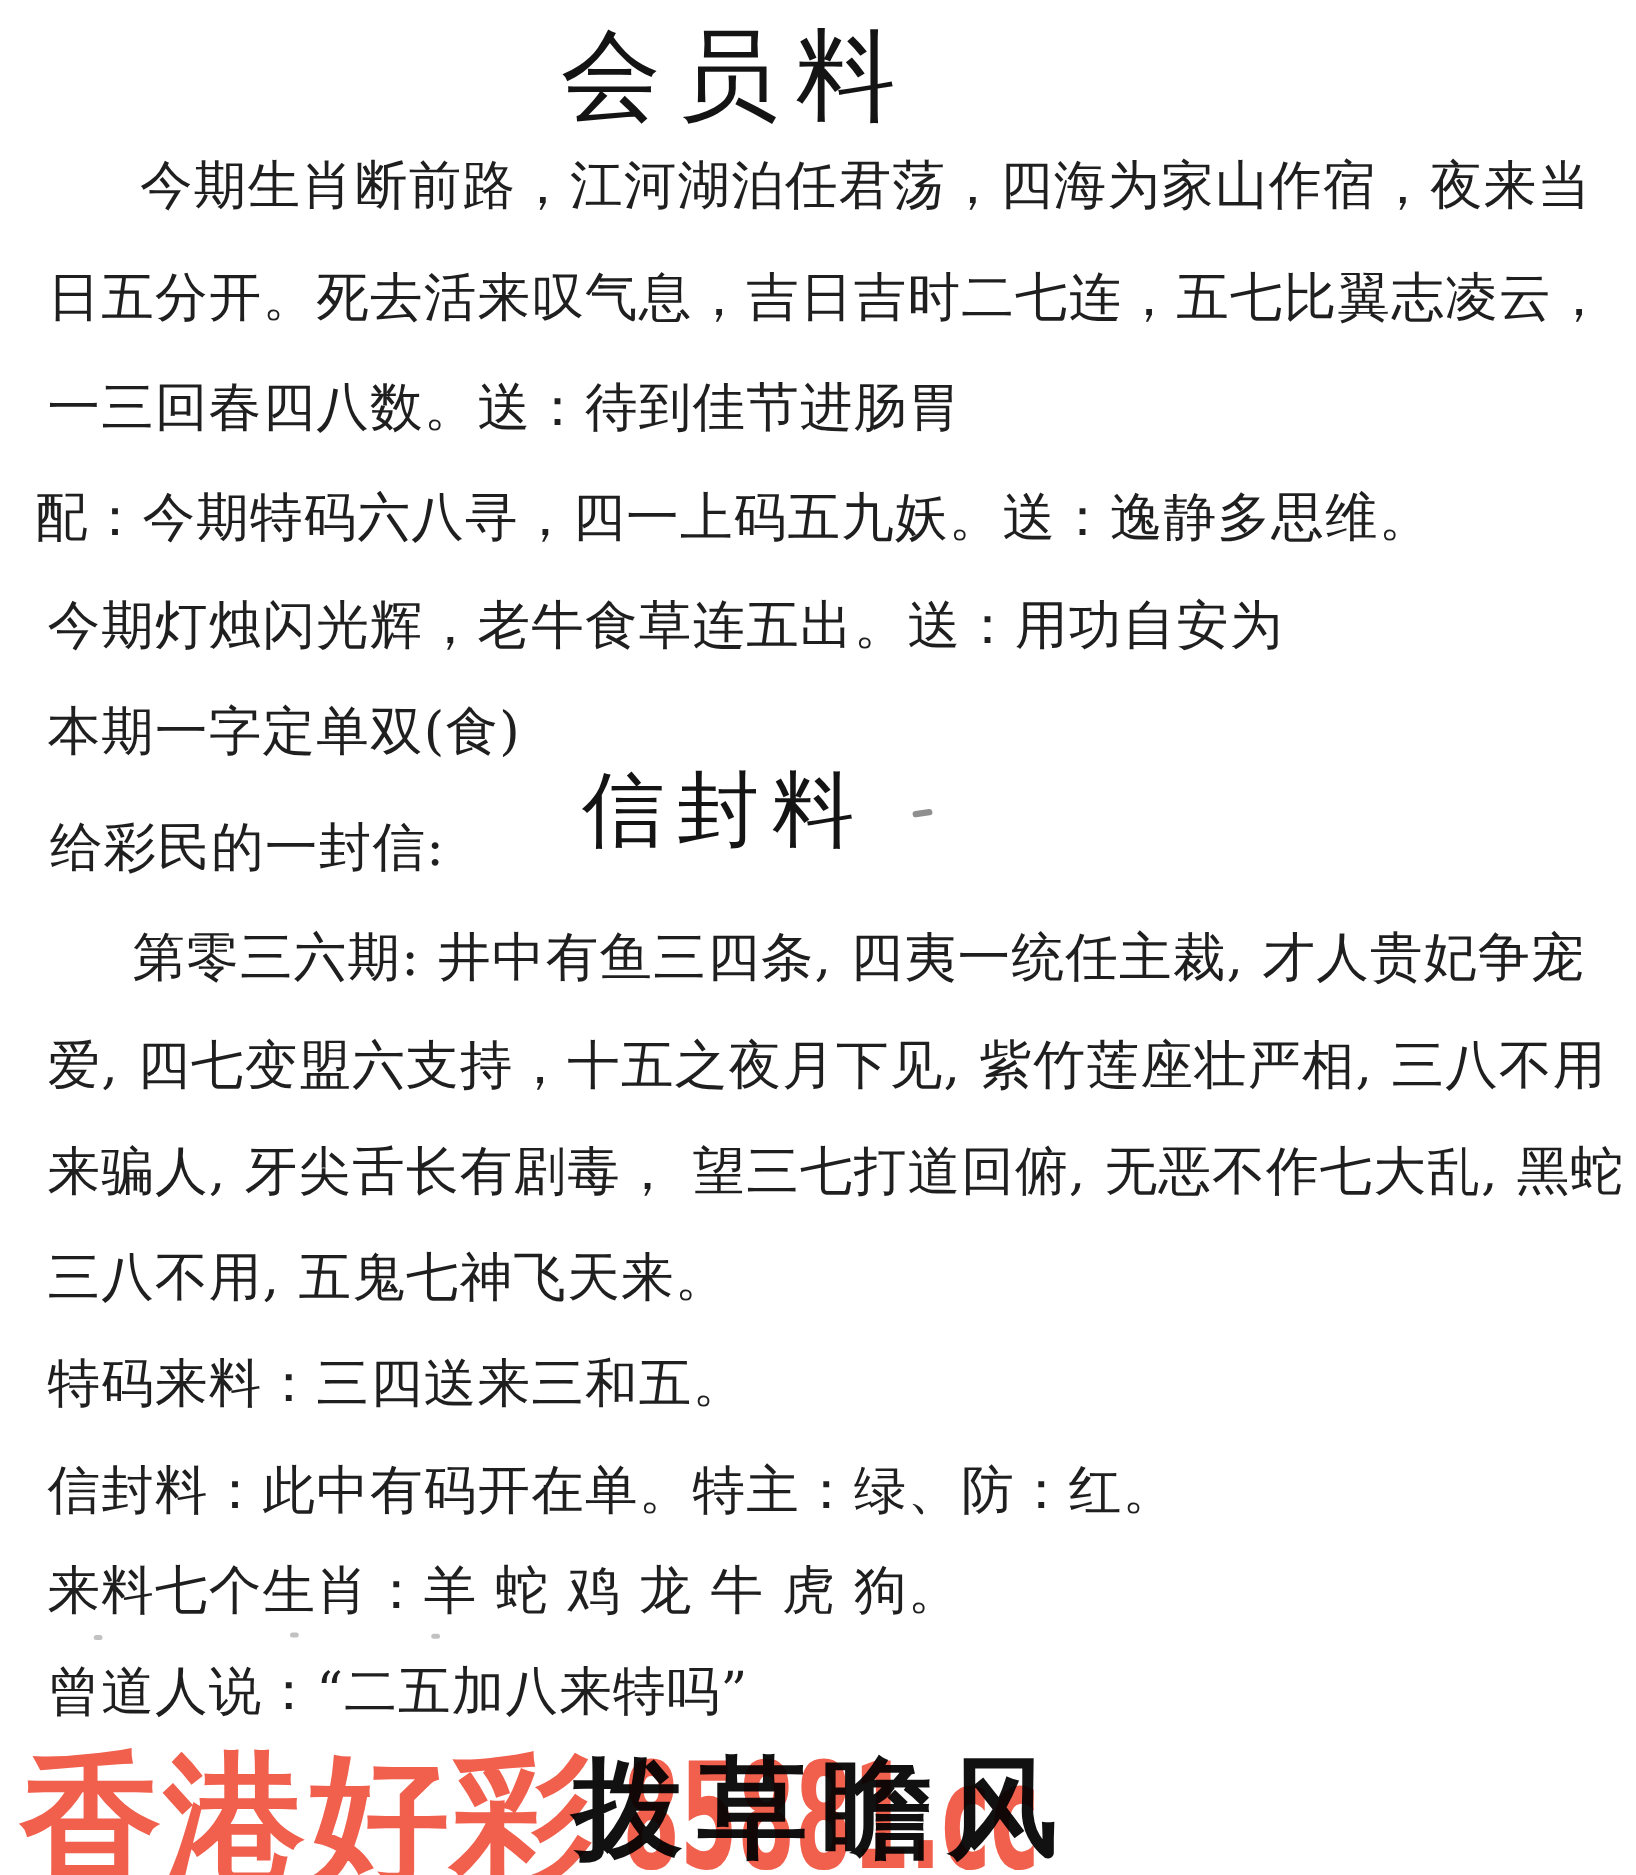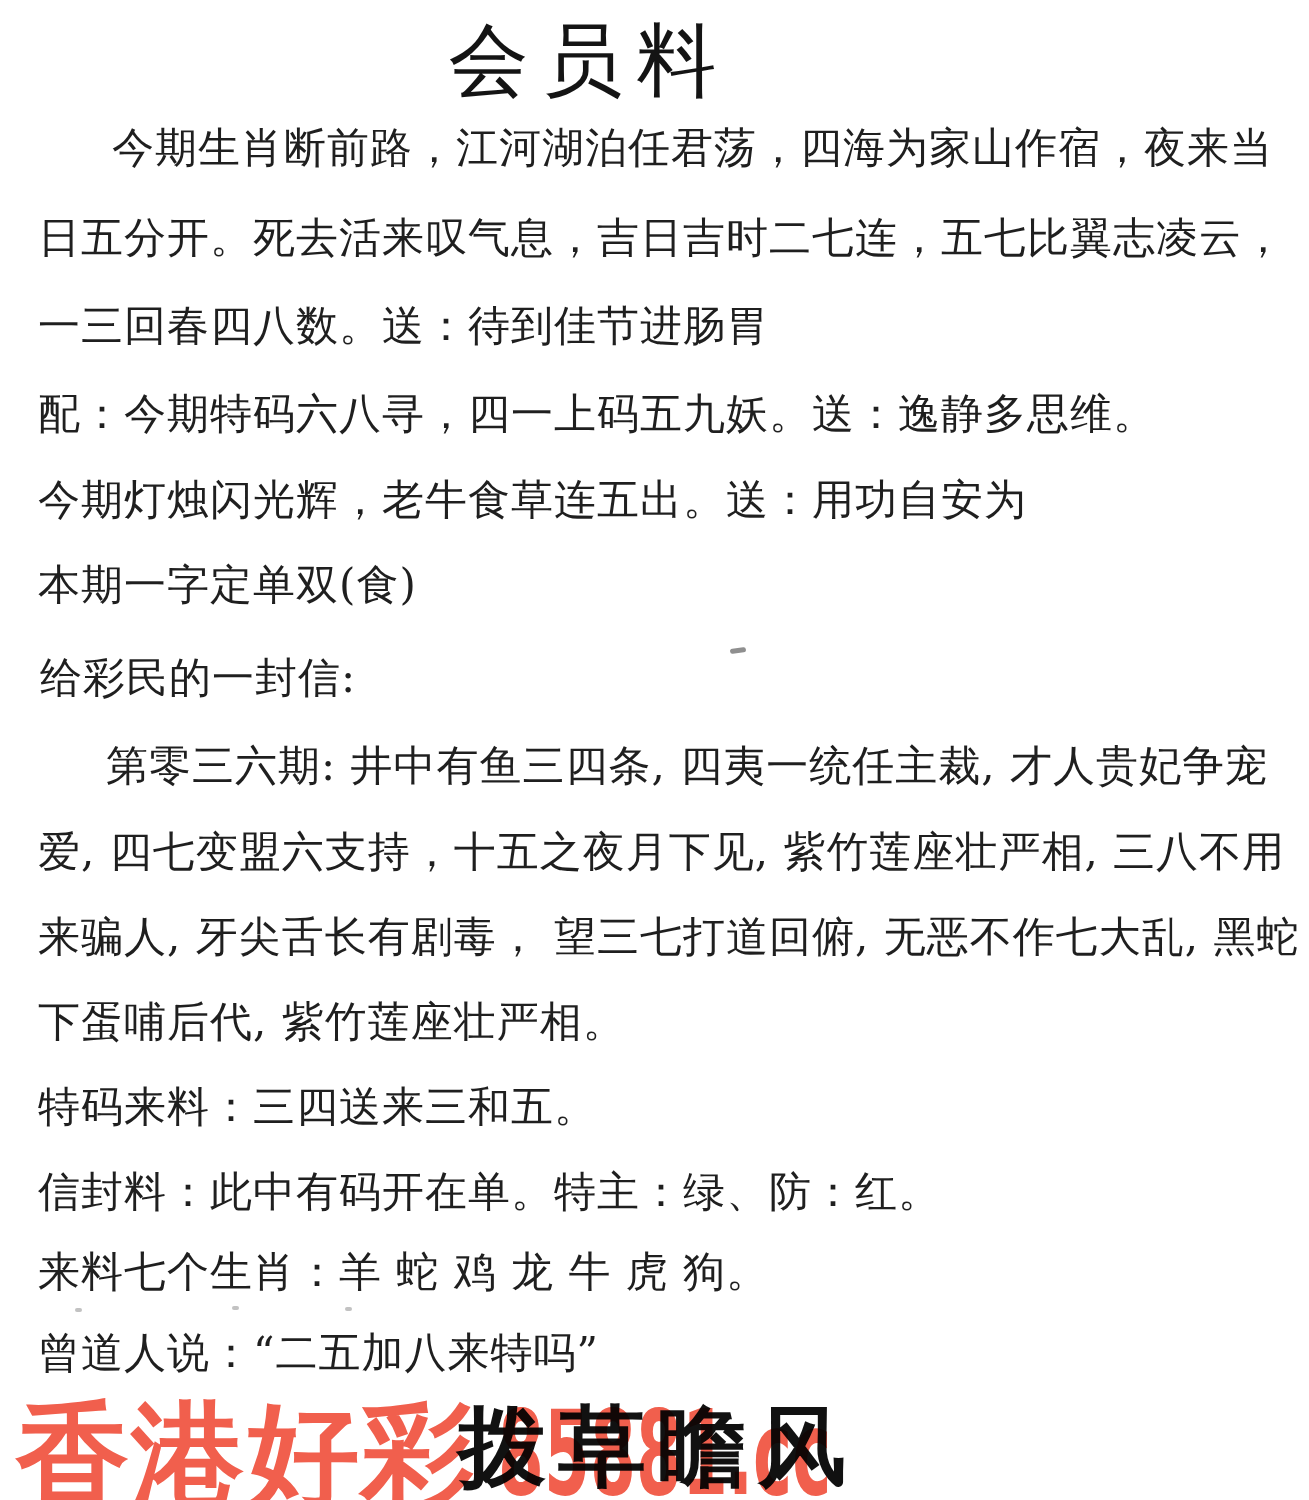--- a/index.html
+++ b/index.html
@@ -102,32 +102,33 @@
 </head>
 <body>
 
 <div class="page">
 
   <div class="title-big member-title">会员料</div>
 
   <div class="line" style="top:122px; left:112px;">今期生肖断前路，江河湖泊任君荡，四海为家山作宿，夜来当</div>
   <div class="line" style="top:212px; left:38px;">日五分开。死去活来叹气息，吉日吉时二七连，五七比翼志凌云，</div>
   <div class="line" style="top:300px; left:38px;">一三回春四八数。送：待到佳节进肠胃</div>
-  <div class="line" style="top:388px; left:38px;">配：今期特码六八寻，四一上码五九妖。送：逸静多思维。</div>
+  <div class="line" style="top:388px; left:28px;">配：今期特码六八寻，四一上码五九妖。送：逸静多思维。</div>
   <div class="line" style="top:474px; left:38px;text-align:right;">今期灯烛闪光辉，老牛食草连五出。送：用功自安为</div>
   <div class="line" style="top:559px; left:38px;">本期一字定单双(食)</div>
 
+  <div class="title-big envelope-title">信封料</div>
   <div class="smudge dash" style="top:648px; left:730px;"></div>
 
   <div class="line" style="top:652px; left:40px;">给彩民的一封信:</div>
 
   <div class="line" style="top:740px; left:106px;">第零三六期:  井中有鱼三四条, 四夷一统任主裁, 才人贵妃争宠</div>
   <div class="line" style="top:826px; left:38px;">爱, 四七变盟六支持，十五之夜月下见, 紫竹莲座壮严相, 三八不用</div>
   <div class="line" style="top:911px; left:38px;">来骗人, 牙尖舌长有剧毒， 望三七打道回俯, 无恶不作七大乱, 黑蛇</div>
-  <div class="line" style="top:996px; left:38px;">下蛋哺后代, 紫竹莲座壮严相。</div>
+  <div class="line" style="top:996px; left:38px;">三八不用, 五鬼七神飞天来。</div>
   <div class="line" style="top:1081px; left:38px;">特码来料：三四送来三和五。</div>
   <div class="line" style="top:1166px; left:38px;">信封料：此中有码开在单。特主：绿、防：红。</div>
   <div class="line" style="top:1246px; left:38px;text-align:right;">来料七个生肖：羊  蛇  鸡  龙  牛  虎  狗。</div>
 
   <div class="smudge dot" style="top:1308px; left:75px;"></div>
   <div class="smudge dot" style="top:1306px; left:232px;"></div>
   <div class="smudge dot" style="top:1307px; left:345px;"></div>
 
   <div class="line" style="top:1327px; left:38px;">曾道人说：“二五加八来特吗”</div>
 

